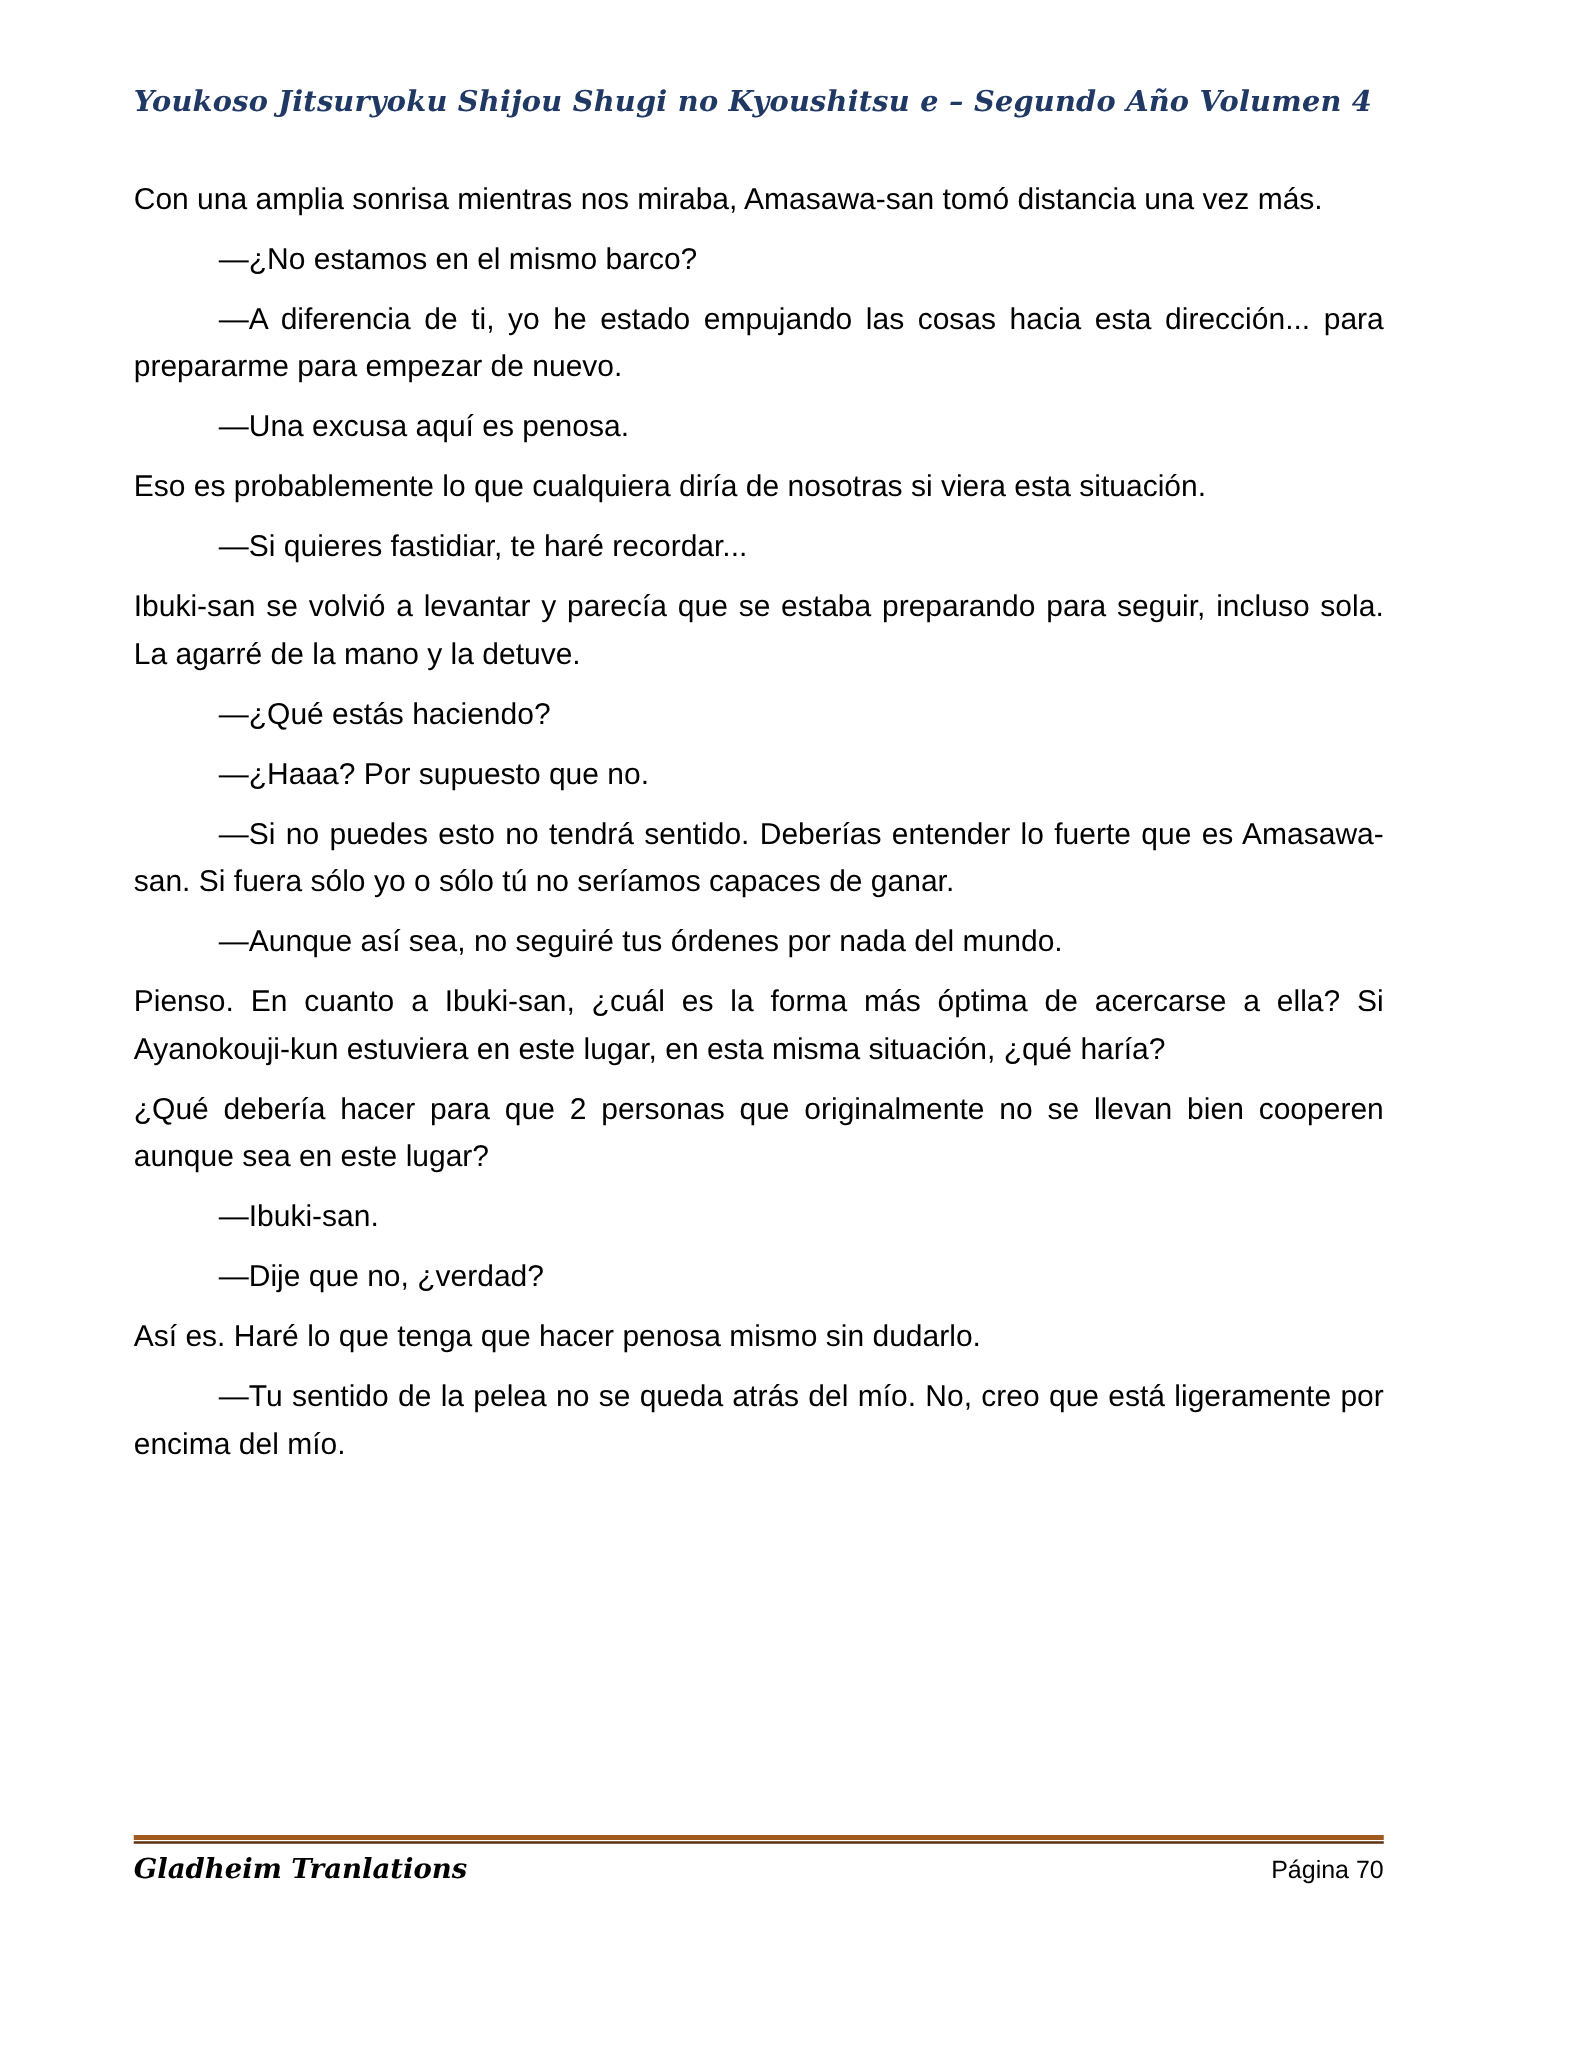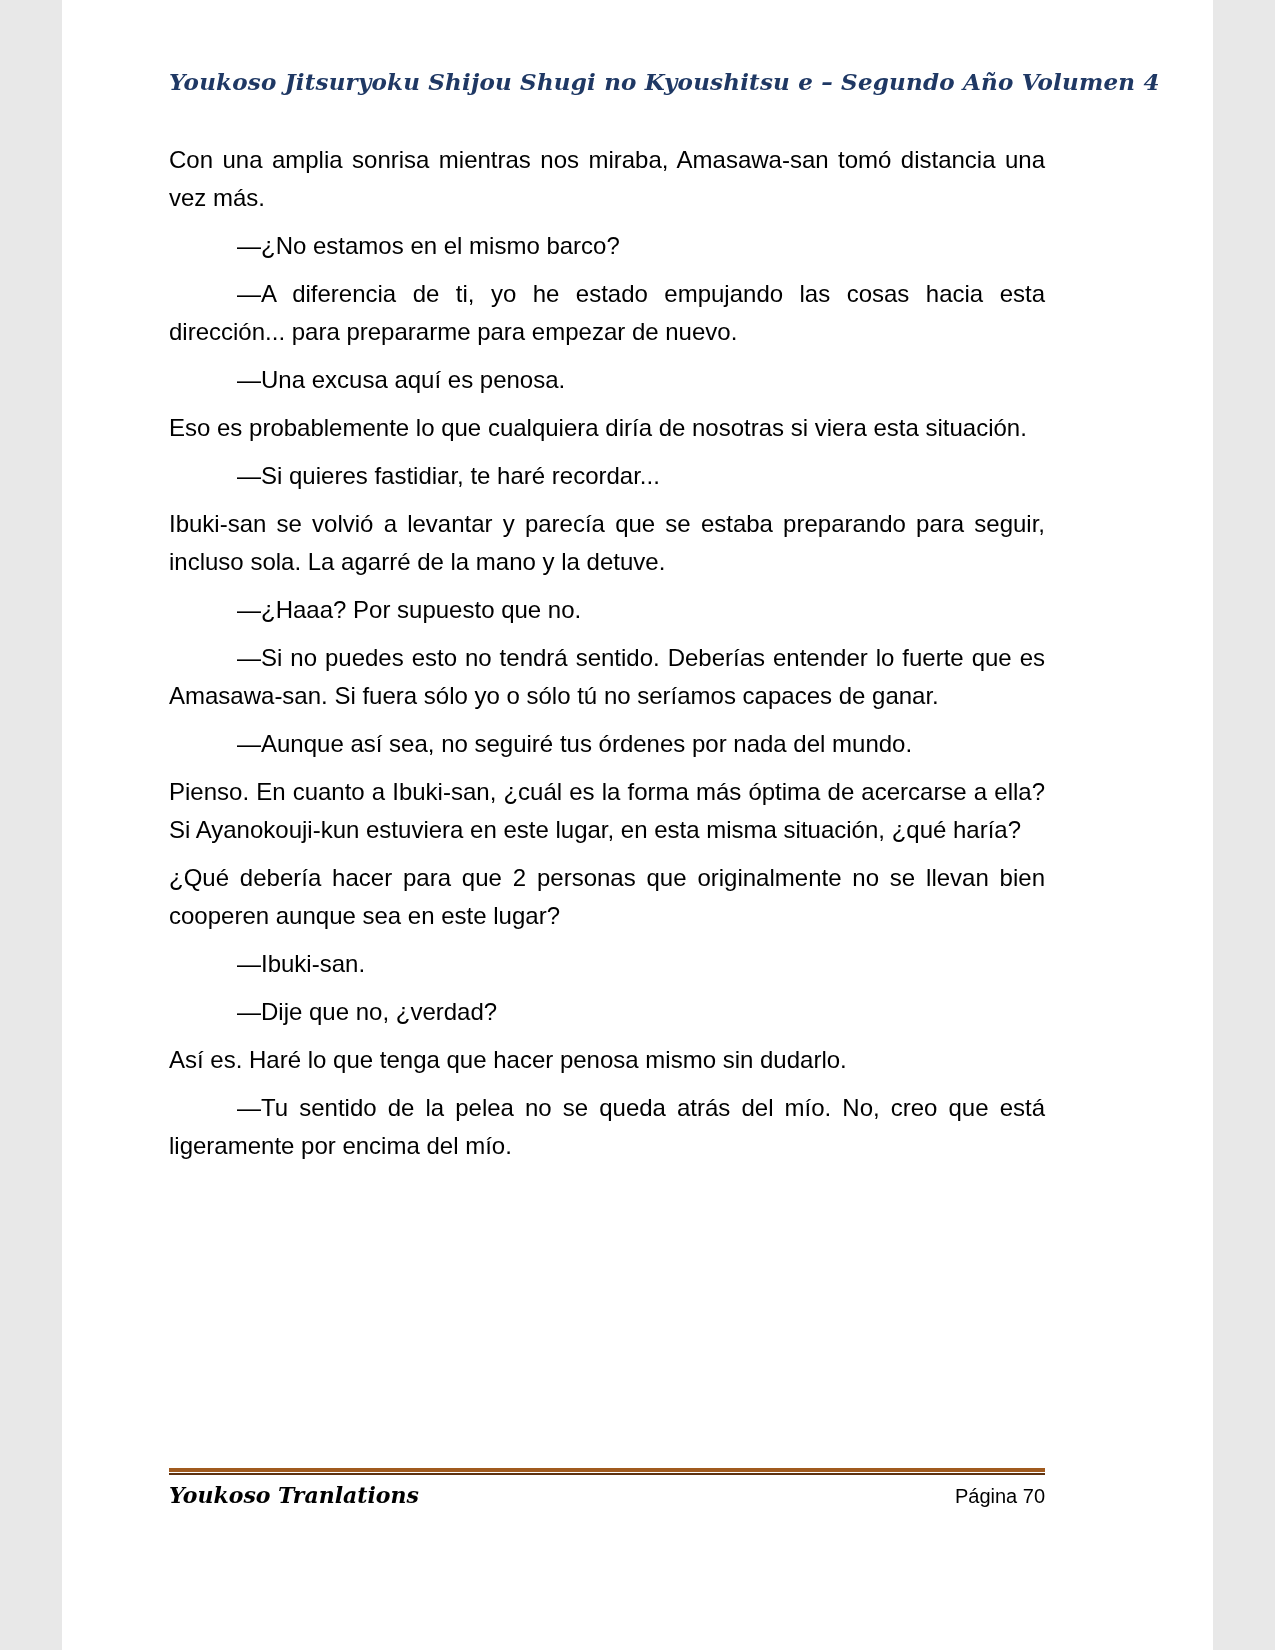--- a/index.html
+++ b/index.html
@@ -1,19 +1,19 @@
 <!DOCTYPE html>
 <html style="--page-background: #ffffff; --body-text: #000000; --header-text: #1f3864; --footer-rule-thick: #a05a1e; --footer-rule-thin: #5e3210;"><head>
 <meta charset="utf-8">
 <style>
   * { margin: 0; padding: 0; box-sizing: border-box; }
   html, body { background: #e8e8e8; }
   .page {
     position: relative;
-    width: 1151px;
+    width: 1275px;
     height: 1650px;
     background: var(--page-background, #ffffff);
     margin: 0 auto;
     font-family: "Liberation Sans", sans-serif;
     color: var(--body-text, #000000);
     overflow: hidden;
   }
   .content {
     position: absolute;
     left: 107px;
@@ -70,34 +70,35 @@
     </header>
 
     <main>
       <p class="narration">Con una amplia sonrisa mientras nos miraba, Amasawa-san tomó distancia una vez más.</p>
       <p class="dialogue">—¿No estamos en el mismo barco?</p>
       <p class="dialogue">—A diferencia de ti, yo he estado empujando las cosas hacia esta dirección... para prepararme para empezar de nuevo.</p>
       <p class="dialogue">—Una excusa aquí es penosa.</p>
       <p class="narration">Eso es probablemente lo que cualquiera diría de nosotras si viera esta situación.</p>
       <p class="dialogue">—Si quieres fastidiar, te haré recordar...</p>
       <p class="narration">Ibuki-san se volvió a levantar y parecía que se estaba preparando para seguir, incluso sola. La agarré de la mano y la detuve.</p>
+      <p class="dialogue">—¿Qué estás haciendo?</p>
       <p class="dialogue">—¿Haaa? Por supuesto que no.</p>
       <p class="dialogue">—Si no puedes esto no tendrá sentido. Deberías entender lo fuerte que es Amasawa-san. Si fuera sólo yo o sólo tú no seríamos capaces de ganar.</p>
       <p class="dialogue">—Aunque así sea, no seguiré tus órdenes por nada del mundo.</p>
       <p class="narration">Pienso. En cuanto a Ibuki-san, ¿cuál es la forma más óptima de acercarse a ella? Si Ayanokouji-kun estuviera en este lugar, en esta misma situación, ¿qué haría?</p>
       <p class="narration">¿Qué debería hacer para que 2 personas que originalmente no se llevan bien cooperen aunque sea en este lugar?</p>
       <p class="dialogue">—Ibuki-san.</p>
       <p class="dialogue">—Dije que no, ¿verdad?</p>
       <p class="narration">Así es. Haré lo que tenga que hacer penosa mismo sin dudarlo.</p>
       <p class="dialogue">—Tu sentido de la pelea no se queda atrás del mío. No, creo que está ligeramente por encima del mío.</p>
     </main>
 
   </div>
 
   <footer>
     <div class="rule-thick"></div>
     <div class="rule-thin"></div>
     <div class="footer-row">
-      <span class="footer-left">Youkoso Tranlations</span>
+      <span class="footer-left">Gladheim Tranlations</span>
       <span class="footer-right">Página 70</span>
     </div>
   </footer>
 </div>
 
 </body></html>

